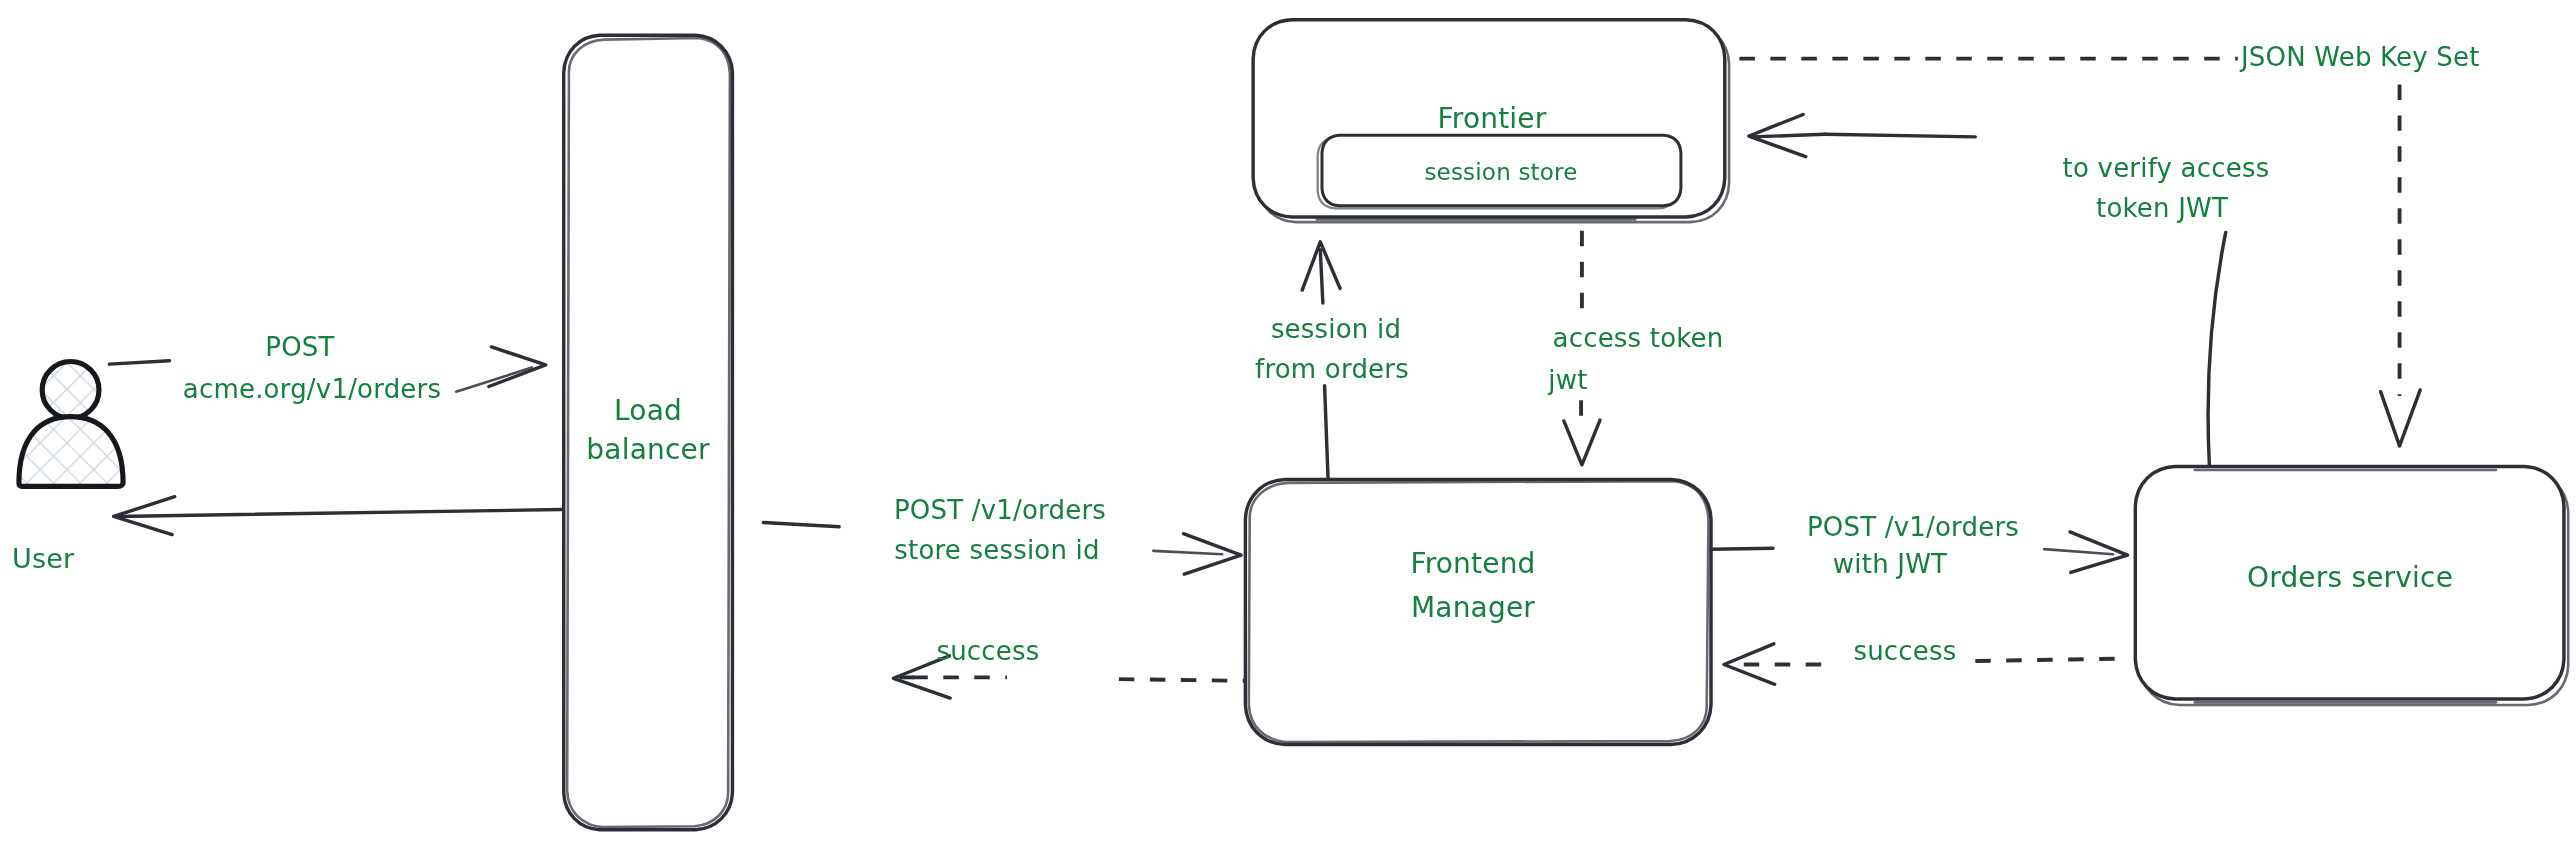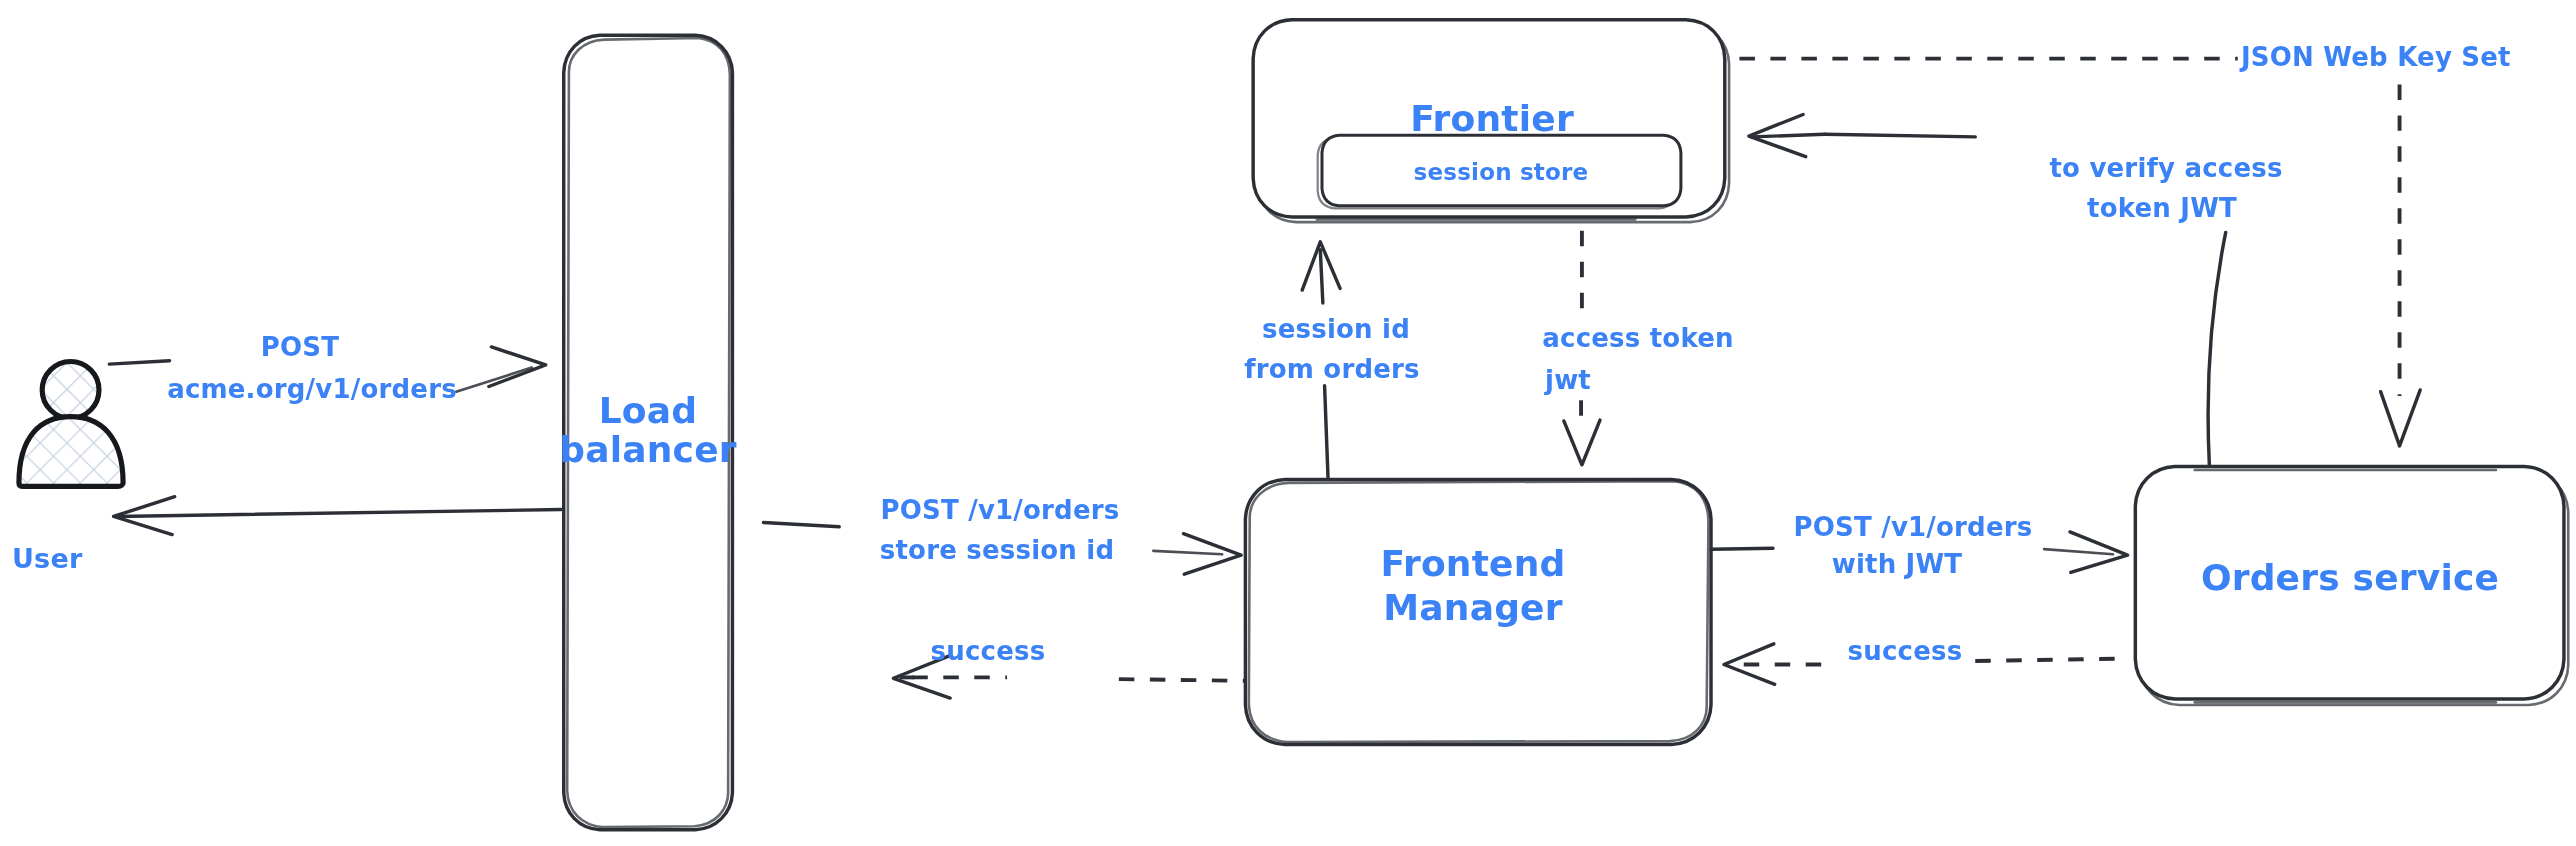--- a/index.html
+++ b/index.html
@@ -90,29 +90,29 @@
   }
   .user-stroke {
     fill: url(#hatch-pattern);
     stroke: #16181c;
     stroke-width: 6;
     stroke-linecap: round;
     stroke-linejoin: round;
   }
   .dia-text {
     position: absolute;
-    color: #3b82f6;
+    color: #15803d;
     font-family: "DejaVu Sans", sans-serif;
-    font-weight: 700;
+    font-weight: 400;
     line-height: 1.22;
     white-space: pre;
     letter-spacing: 0.2px;
   }
   .node-label {
-    font-size: 36px;
+    font-size: 28px;
     text-align: center;
   }
   .edge-label {
     font-size: 26px;
     text-align: center;
   }
   .user-label {
     font-size: 27px;
     text-align: left;
   }
@@ -255,21 +255,21 @@
 
   <div class="dia-text edge-label ctr" style="left: 988px; top: 652px;">success</div>
 
   <div class="dia-text edge-label ctr" style="left: 1336px; top: 330px;">session id</div>
   <div class="dia-text edge-label ctr" style="left: 1332px; top: 370px;">from orders</div>
 
   <div class="dia-text edge-label ctr" style="left: 1638px; top: 339px;">access token</div>
   <div class="dia-text edge-label ctr" style="left: 1568px; top: 381px;">jwt</div>
 
   <div class="dia-text edge-label ctr" style="left: 1913px; top: 528px;">POST /v1/orders</div>
-  <div class="dia-text edge-label ctr" style="left: 1890px; top: 565px; margin-left: 7px;">with JWT</div>
+  <div class="dia-text edge-label ctr" style="left: 1890px; top: 565px;">with JWT</div>
 
   <div class="dia-text edge-label ctr" style="left: 1905px; top: 652px;">success</div>
 
   <div class="dia-text edge-label ctr" style="left: 2166px; top: 169px;">to verify access</div>
   <div class="dia-text edge-label ctr" style="left: 2162px; top: 209px;">token JWT</div>
 
   <div class="dia-text edge-label" style="left: 2241px; top: 42px;">JSON Web Key Set</div>
 
 </div>
 

